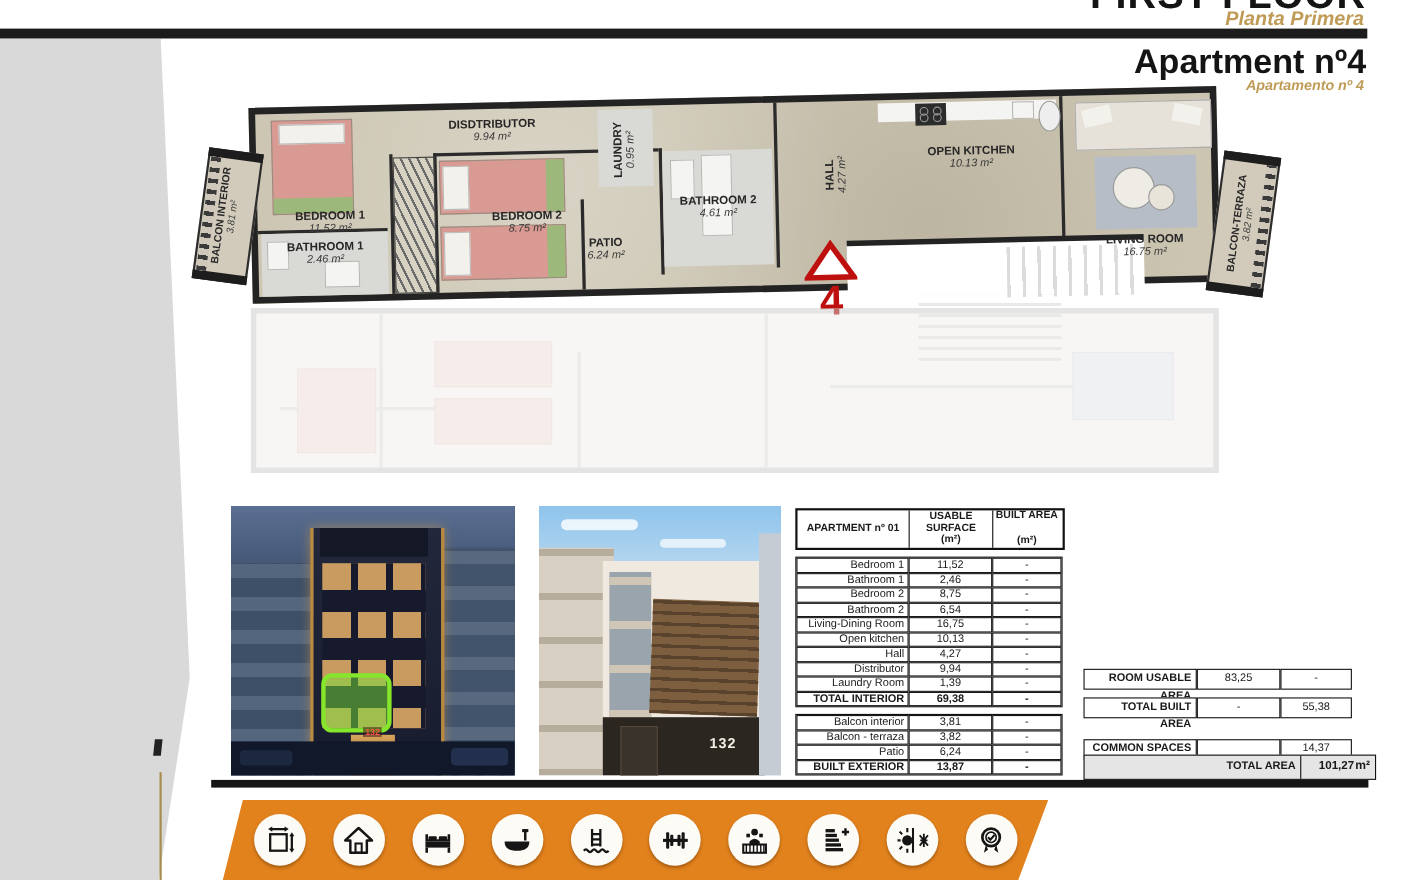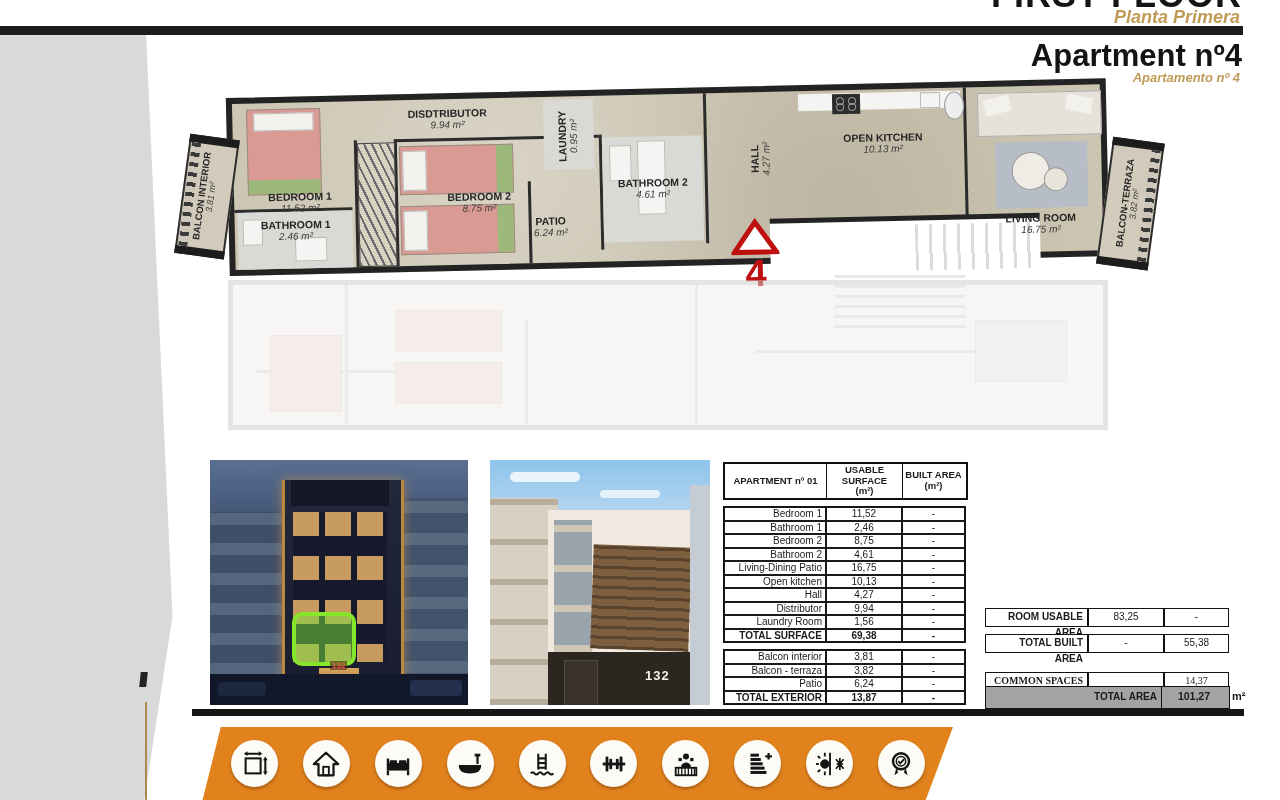--- a/index.html
+++ b/index.html
@@ -70,29 +70,29 @@
   .tbl{position:absolute;box-sizing:border-box;font-size:10px;}
   .tbl .tr{display:flex;}
   .tbl .td{box-sizing:border-box;border:1px solid #1a1a1a;padding:0 3px;height:13.5px;line-height:12.5px;
            overflow:hidden;white-space:nowrap;}
   .tbl .td:nth-child(1){width:102px;text-align:right;}
   .tbl .td:nth-child(2){width:76px;text-align:center;}
   .tbl .td:nth-child(3){width:63px;text-align:center;}
   .tbl .tr:last-child .td{font-weight:bold;}
   #tbl-head{left:723px;top:462px;width:241px;height:34px;border:2px solid #111;display:flex;background:#fff;font-size:9.5px;}
   #tbl-head .hc{box-sizing:border-box;border-right:1.5px solid #111;display:flex;flex-direction:column;justify-content:center;text-align:center;font-weight:bold;line-height:1.15;}
-  #tbl-head .hc:last-child{border-right:none;}
+  #tbl-head .hc:last-child{border-right:none;justify-content:space-between;}
   #tbl-interior{left:723px;top:506px;border:1.5px solid #111;background:#fff;}
   #tbl-exterior{left:723px;top:649px;border:1.5px solid #111;background:#fff;}
   .srow{position:absolute;display:flex;font-size:10px;background:#fff;}
   .srow .sc{box-sizing:border-box;border:1.5px solid #111;height:19px;line-height:16px;padding:0 4px;}
   .srow .sc.l{width:103px;text-align:right;font-weight:bold;}
   .srow .sc.v1{width:76px;text-align:center;}
   .srow .sc.v2{width:65px;text-align:center;}
-  #srow-total{background:#a3a3a3;border:1.5px solid #111;height:21px;display:flex;}
+  #srow-total{background:#e5e5e5;border:1.5px solid #111;height:21px;display:flex;padding-left:21px;}
   #srow-total .tl{width:176px;text-align:right;font-weight:bold;line-height:19px;padding-right:4px;border-right:1.5px solid #111;box-sizing:border-box;font-size:10px;}
   #srow-total .tv{width:64px;text-align:center;font-weight:bold;line-height:19px;font-size:10.5px;}
   #total-unit{left:1232px;top:690px;font-size:11px;font-weight:bold;}
 
   
   #bottom-line{left:192px;top:709px;width:1052px;height:7px;background:#161616;}
   #amenity-bar{left:195px;top:727px;width:758px;height:73px;background:#e2821d;
     clip-path:polygon(3.4% 0,100% 0,96.4% 100%,1% 100%);
     display:flex;align-items:center;justify-content:space-between;padding:0 28px 0 36px;box-sizing:border-box;}
   .amenity{width:47px;height:47px;border-radius:50%;background:#fdfbf6;display:flex;align-items:center;justify-content:center;
@@ -319,50 +319,50 @@
       <div class="td">2,46</div>
       <div class="td">-</div>
     </div>
     <div class="tr">
       <div class="td">Bedroom 2</div>
       <div class="td">8,75</div>
       <div class="td">-</div>
     </div>
     <div class="tr">
       <div class="td">Bathroom 2</div>
-      <div class="td">4,61</div>
-      <div class="td">-</div>
-    </div>
-    <div class="tr">
-      <div class="td">Living-Dining Patio</div>
+      <div class="td">6,54</div>
+      <div class="td">-</div>
+    </div>
+    <div class="tr">
+      <div class="td">Living-Dining Room</div>
       <div class="td">16,75</div>
       <div class="td">-</div>
     </div>
     <div class="tr">
       <div class="td">Open kitchen</div>
       <div class="td">10,13</div>
       <div class="td">-</div>
     </div>
     <div class="tr">
       <div class="td">Hall</div>
       <div class="td">4,27</div>
       <div class="td">-</div>
     </div>
     <div class="tr">
       <div class="td">Distributor</div>
       <div class="td">9,94</div>
       <div class="td">-</div>
     </div>
     <div class="tr">
       <div class="td">Laundry Room</div>
-      <div class="td">1,56</div>
-      <div class="td">-</div>
-    </div>
-    <div class="tr">
-      <div class="td">TOTAL SURFACE</div>
+      <div class="td">1,39</div>
+      <div class="td">-</div>
+    </div>
+    <div class="tr">
+      <div class="td">TOTAL INTERIOR</div>
       <div class="td">69,38</div>
       <div class="td">-</div>
     </div>
   </div>
 <div class="abs tbl" id="tbl-exterior">
     <div class="tr">
       <div class="td">Balcon interior</div>
       <div class="td">3,81</div>
       <div class="td">-</div>
     </div>
@@ -370,37 +370,37 @@
       <div class="td">Balcon - terraza</div>
       <div class="td">3,82</div>
       <div class="td">-</div>
     </div>
     <div class="tr">
       <div class="td">Patio</div>
       <div class="td">6,24</div>
       <div class="td">-</div>
     </div>
     <div class="tr">
-      <div class="td">TOTAL EXTERIOR</div>
+      <div class="td">BUILT EXTERIOR</div>
       <div class="td">13,87</div>
       <div class="td">-</div>
     </div>
   </div>
 
 <div class="srow" style="left:985px;top:608px;">
   <div class="sc l">ROOM USABLE AREA</div>
   <div class="sc v1">83,25</div>
   <div class="sc v2">-</div>
 </div>
 <div class="srow" style="left:985px;top:634px;">
   <div class="sc l">TOTAL BUILT AREA</div>
   <div class="sc v1">-</div>
   <div class="sc v2">55,38</div>
 </div>
-<div class="srow" style="left:985px;top:672px;font-family:Liberation Serif, serif;">
+<div class="srow" style="left:985px;top:672px;">
   <div class="sc l">COMMON SPACES</div>
   <div class="sc v1"></div>
   <div class="sc v2">14,37</div>
 </div>
 <div class="abs" id="srow-total" style="left:985px;top:686px;width:243px;">
   <div class="tl">TOTAL AREA</div>
   <div class="tv">101,27</div>
 </div>
 <div class="abs" id="total-unit">m²</div>
 

